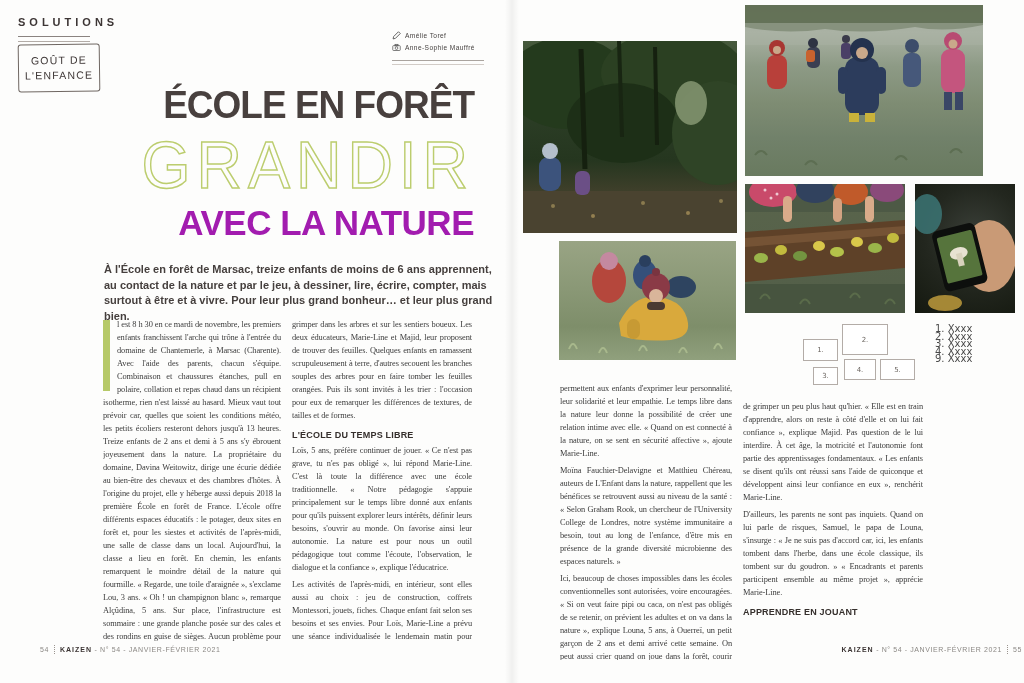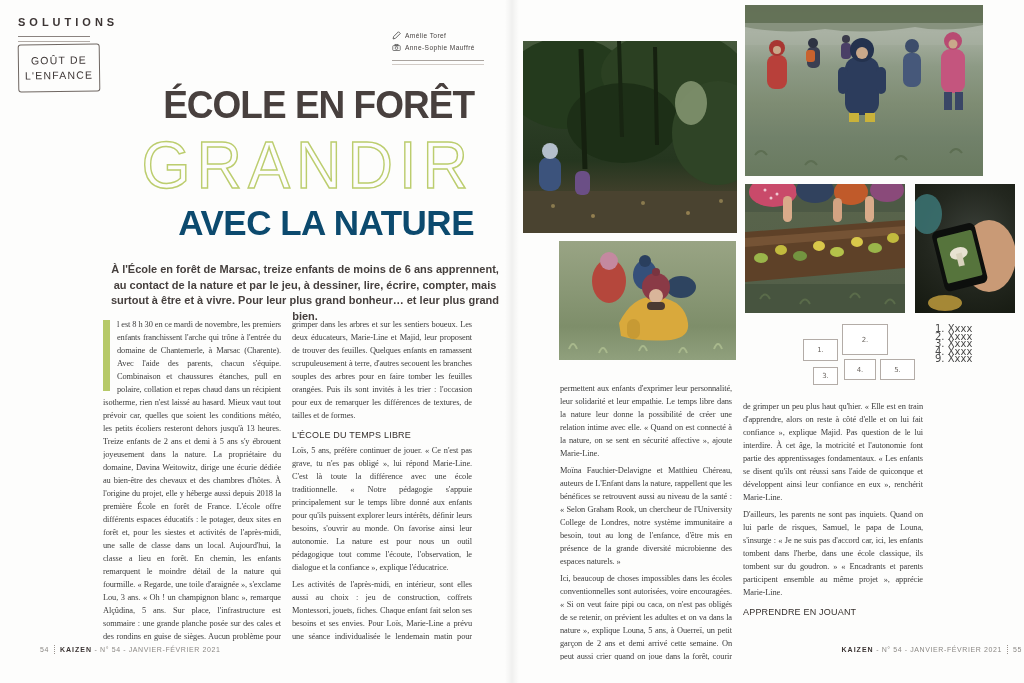--- a/index.html
+++ b/index.html
@@ -22,30 +22,30 @@
   .byline svg{width:9px;height:9px;}
   .byline-line{position:absolute;left:392px;top:60px;width:92px;height:3px;
           border-top:1px solid #aaa49f;border-bottom:1px solid #d2ccc7;}
 
   
   .title-block{position:absolute;left:98px;top:84px;width:376px;text-align:right;}
   .t1{font-size:37px;font-weight:800;letter-spacing:-1px;color:#48403e;line-height:42px;
       transform:scaleY(1.05);}
   .t2{font-size:63px;font-weight:400;letter-spacing:6px;line-height:78px;
       color:rgba(255,255,255,0);-webkit-text-stroke:1.4px #bccd6e;transform:scaleY(1.06);}
-  .t3{font-size:35px;font-weight:800;letter-spacing:-.5px;color:#0c4a6e;line-height:38px;}
-
-  .intro{position:absolute;left:104px;top:262px;width:402px;text-align:center;
+  .t3{font-size:35px;font-weight:800;letter-spacing:-.5px;color:#a21caf;line-height:38px;}
+
+  .intro{position:absolute;left:104px;top:262px;width:402px;text-align:left;
          font-size:11px;font-weight:700;line-height:15.5px;color:#453f3d;}
 
   
   .col{position:absolute;font-family:"Liberation Serif",serif;font-size:8.4px;
        line-height:13px;color:#3c3c3c;text-align:justify;letter-spacing:-.1px;overflow:hidden;}
   .col p{margin:0 0 4px 0;}
-  .col-h{font-family:"Liberation Sans",sans-serif;font-size:9px;font-weight:400;
+  .col-h{font-family:"Liberation Sans",sans-serif;font-size:9px;font-weight:700;
          color:#352f2c;letter-spacing:.2px;margin:7px 0 2px 0;}
   .lcol1{left:103px;top:318px;width:178px;height:326px;}
   .lcol2{left:292px;top:318px;width:180px;height:326px;}
   .rcol1{left:560px;top:382px;width:172px;height:278px;}
   .rcol2{left:743px;top:400px;width:180px;height:260px;}
   .dropbar{float:left;width:7px;height:71px;background:#b6c968;margin:2px 7px 0 0;}
   .cont{color:#a9c050;font-weight:700;margin-left:2px;font-family:"Liberation Sans",sans-serif;}
 
   
   .footer{position:absolute;top:645px;font-size:7px;letter-spacing:.6px;color:#8b8884;}

